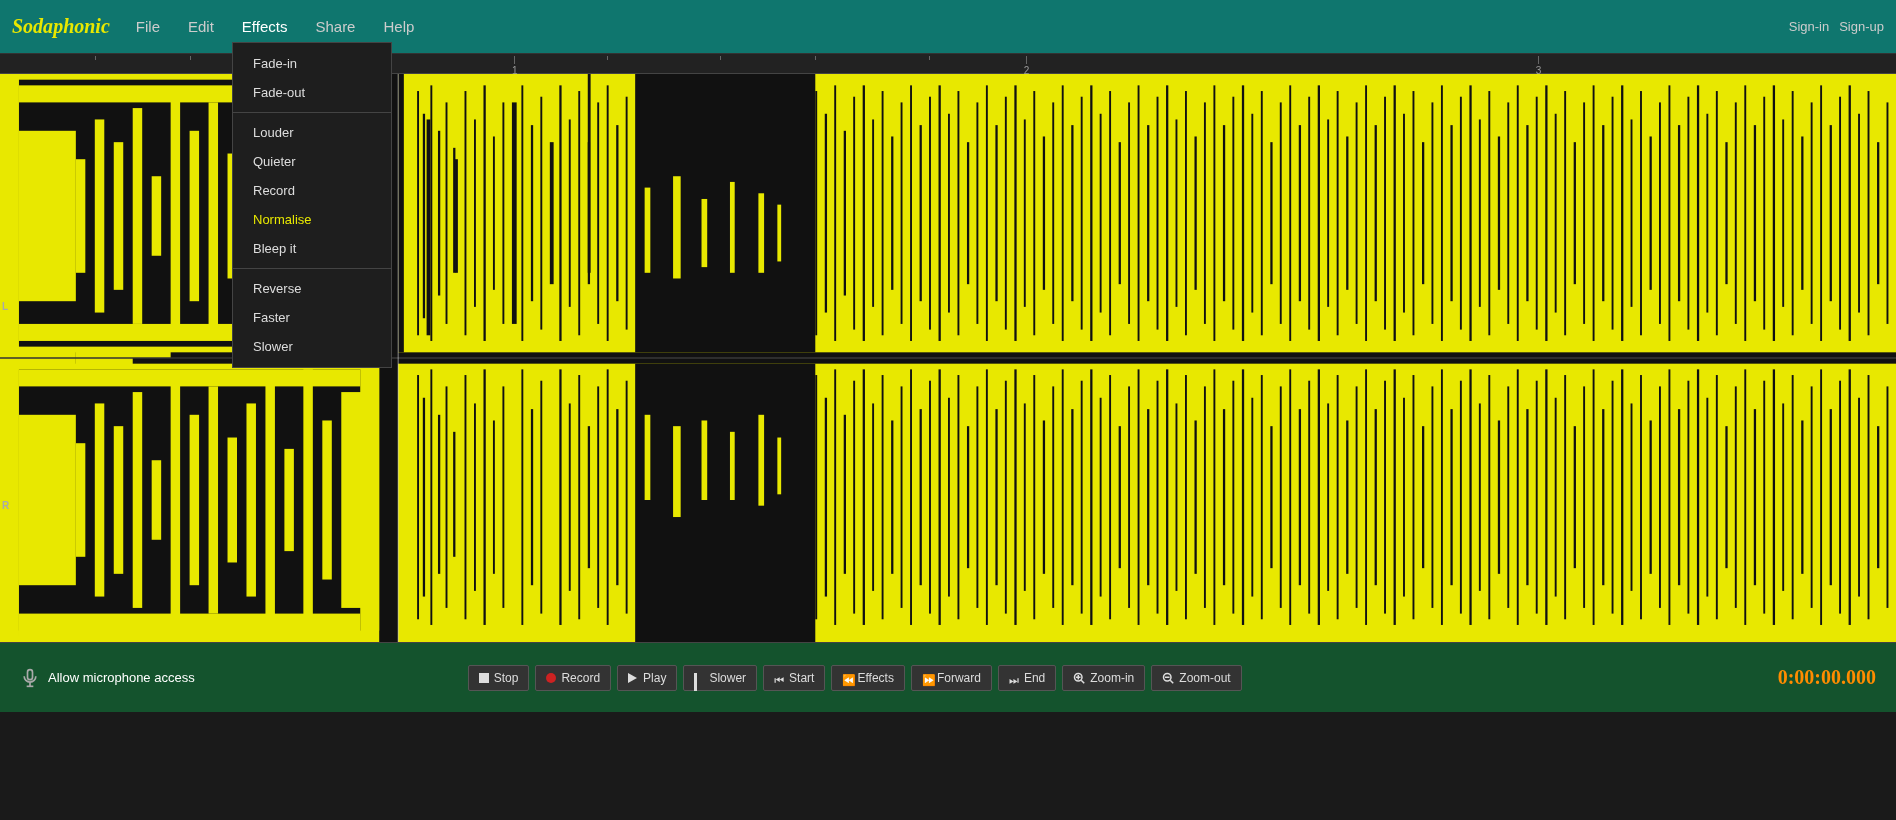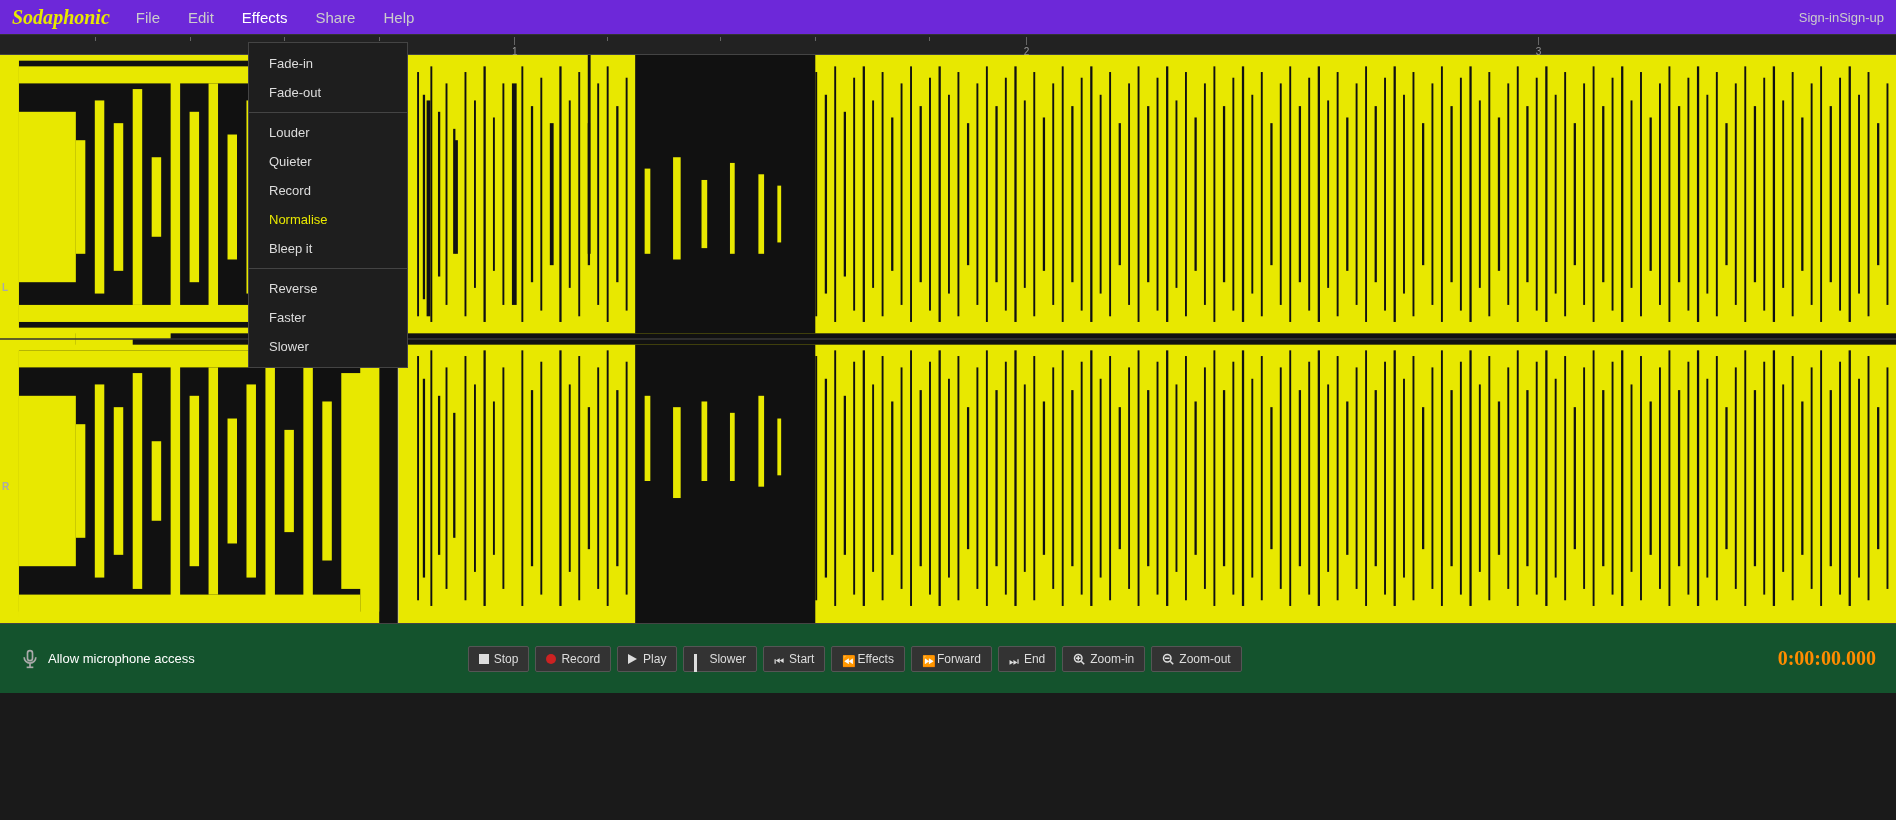--- a/index.html
+++ b/index.html
@@ -9,22 +9,22 @@
       font-family: Arial, sans-serif;
       font-size: 13px;
       width: 1896px;
       height: 820px;
       overflow: hidden;
       position: relative;
     }
 
     
     #header {
-      background: #6d28d9;
-      height: 35px;
+      background: #0f766e;
+      height: 54px;
       display: flex;
       align-items: center;
       padding: 0 12px;
       border-bottom: 1px solid #333;
       position: relative;
       z-index: 100;
     }
     #logo {
       color: #fff;
       font-size: 20px;
@@ -41,34 +41,34 @@
     }
     .nav-item {
       color: #ccc;
       cursor: pointer;
       padding: 4px 6px;
       font-size: 15px;
     }
     .nav-item.active { color: #fff; }
     .nav-right {
       display: flex;
-      gap: 0;
+      gap: 10px;
       margin-left: auto;
     }
     .nav-right a {
       color: #ccc;
       text-decoration: none;
       font-size: 13px;
     }
 
     
     #effects-dropdown {
       position: absolute;
       top: 42px;
-      left: 248px;
+      left: 232px;
       background: #1e1e1e;
       border: 1px solid #444;
       z-index: 200;
       min-width: 160px;
       padding: 6px 0;
     }
     .dropdown-item {
       padding: 7px 20px;
       color: #ddd;
       cursor: pointer;

